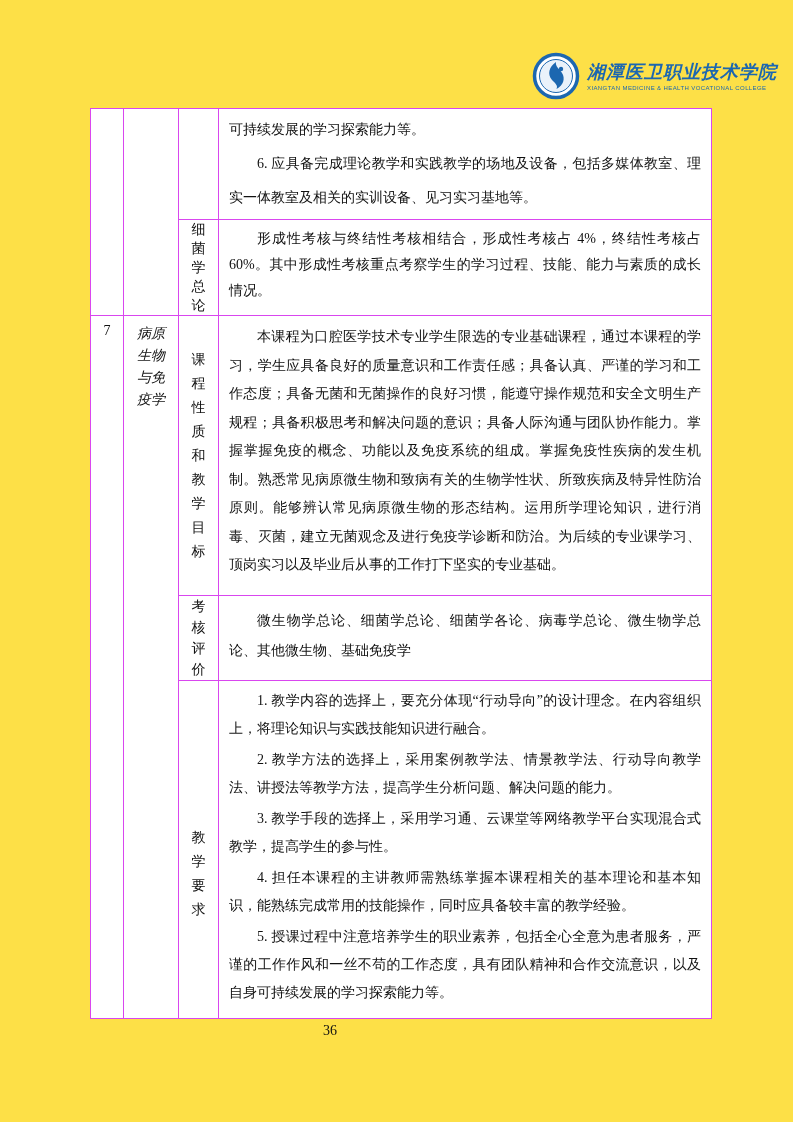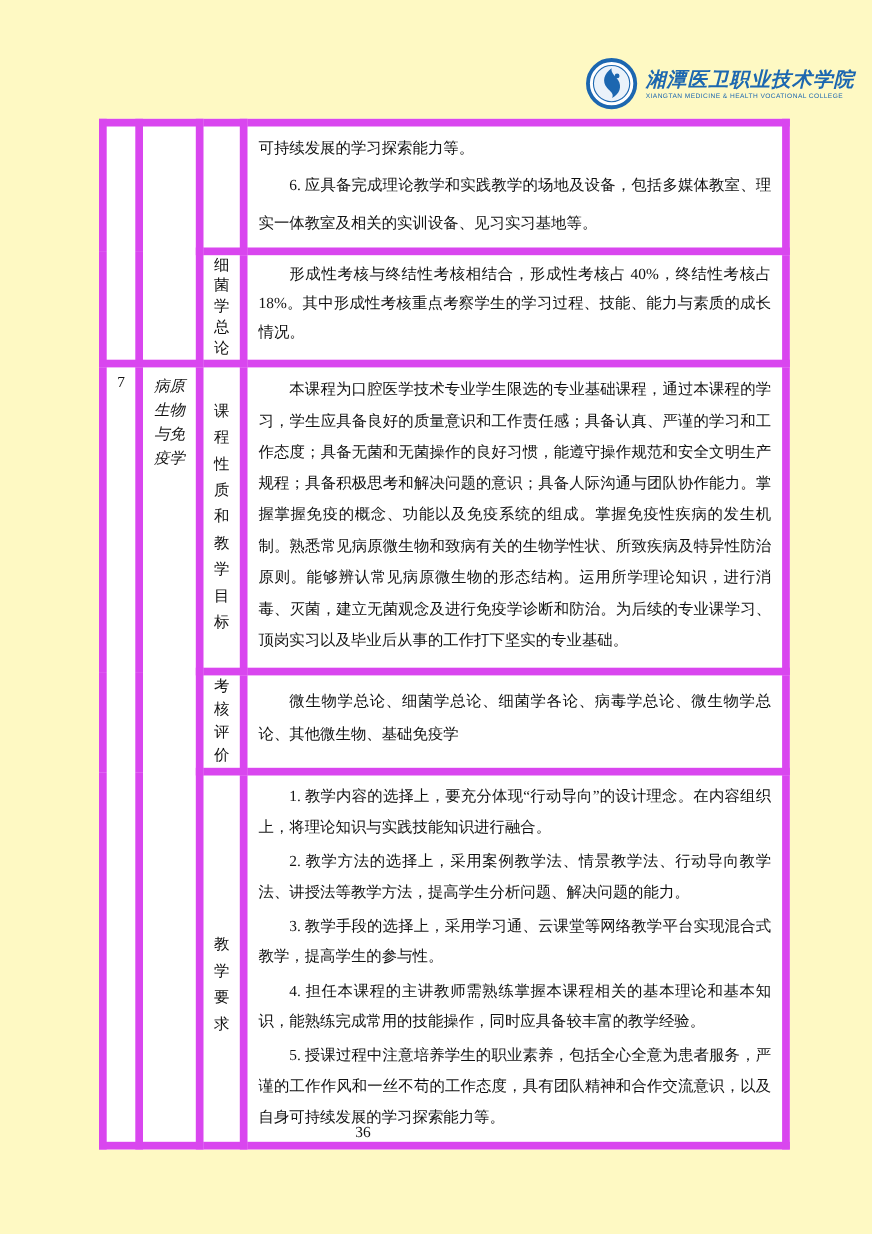--- a/index.html
+++ b/index.html
@@ -3,21 +3,21 @@
 <meta charset="utf-8">
 <style>
   * { margin: 0; padding: 0; box-sizing: border-box; }
   html, body { width: 793px; height: 1122px; }
   body {
     position: relative;
     background: #ffffff;
     font-family: "Liberation Serif", "DejaVu Serif", serif;
     color: #111111;
   }
-  .page { position: absolute; inset: 0; background: #fef9c3; overflow: hidden; }
+  .page { position: absolute; inset: 0; background: #fde047; overflow: hidden; }
 
   
   .logo { position: absolute; left: 532px; top: 52px; display: flex; align-items: center; gap: 7px; }
   .emblem { width: 48px; height: 48px; flex: 0 0 auto; }
   .logo-text { display: flex; flex-direction: column; }
   .logo-cn {
     color: #1c67b0; font-size: 18px; font-weight: bold; font-style: italic;
     letter-spacing: 1px; white-space: nowrap; line-height: 22px;
   }
   .logo-en {
@@ -25,21 +25,21 @@
     margin-top: 2px; font-family: "Liberation Sans", sans-serif;
   }
 
   
   table.doc-table {
     position: absolute; left: 90px; top: 108px;
     border-collapse: collapse; table-layout: fixed; width: 621px;
     background: #fff;
   }
   .doc-table td {
-    border: 7px solid #d946ef;
+    border: 1px solid #d946ef;
     font-size: 14px;
     vertical-align: middle;
     overflow: hidden;
   }
   col.c1 { width: 33px; }
   col.c2 { width: 55px; }
   col.c3 { width: 40px; }
   col.c4 { width: 493px; }
 
   td.top { vertical-align: top; }
@@ -111,21 +111,21 @@
         <p>可持续发展的学习探索能力等。</p>
         <p class="indent">6. 应具备完成理论教学和实践教学的场地及设备，包括多媒体教室、理实一体教室及相关的实训设备、见习实习基地等。</p>
       </td>
     </tr>
 
     <tr style="height:83px;">
       <td>
         <div class="vlabel vl-assess">细菌学总论</div>
       </td>
       <td class="content-cell cell-assess top">
-        <p class="indent">形成性考核与终结性考核相结合，形成性考核占 40%，终结性考核占 18%。其中形成性考核重点考察学生的学习过程、技能、能力与素质的成长情况。</p>
+        <p class="indent">形成性考核与终结性考核相结合，形成性考核占 4%，终结性考核占 60%。其中形成性考核重点考察学生的学习过程、技能、能力与素质的成长情况。</p>
       </td>
     </tr>
 
     <tr style="height:280px;">
       <td rowspan="3" class="top">
         <div class="row-index">7</div>
       </td>
       <td rowspan="3" class="top">
         <div class="course-name">病原生物与免疫学</div>
       </td>

